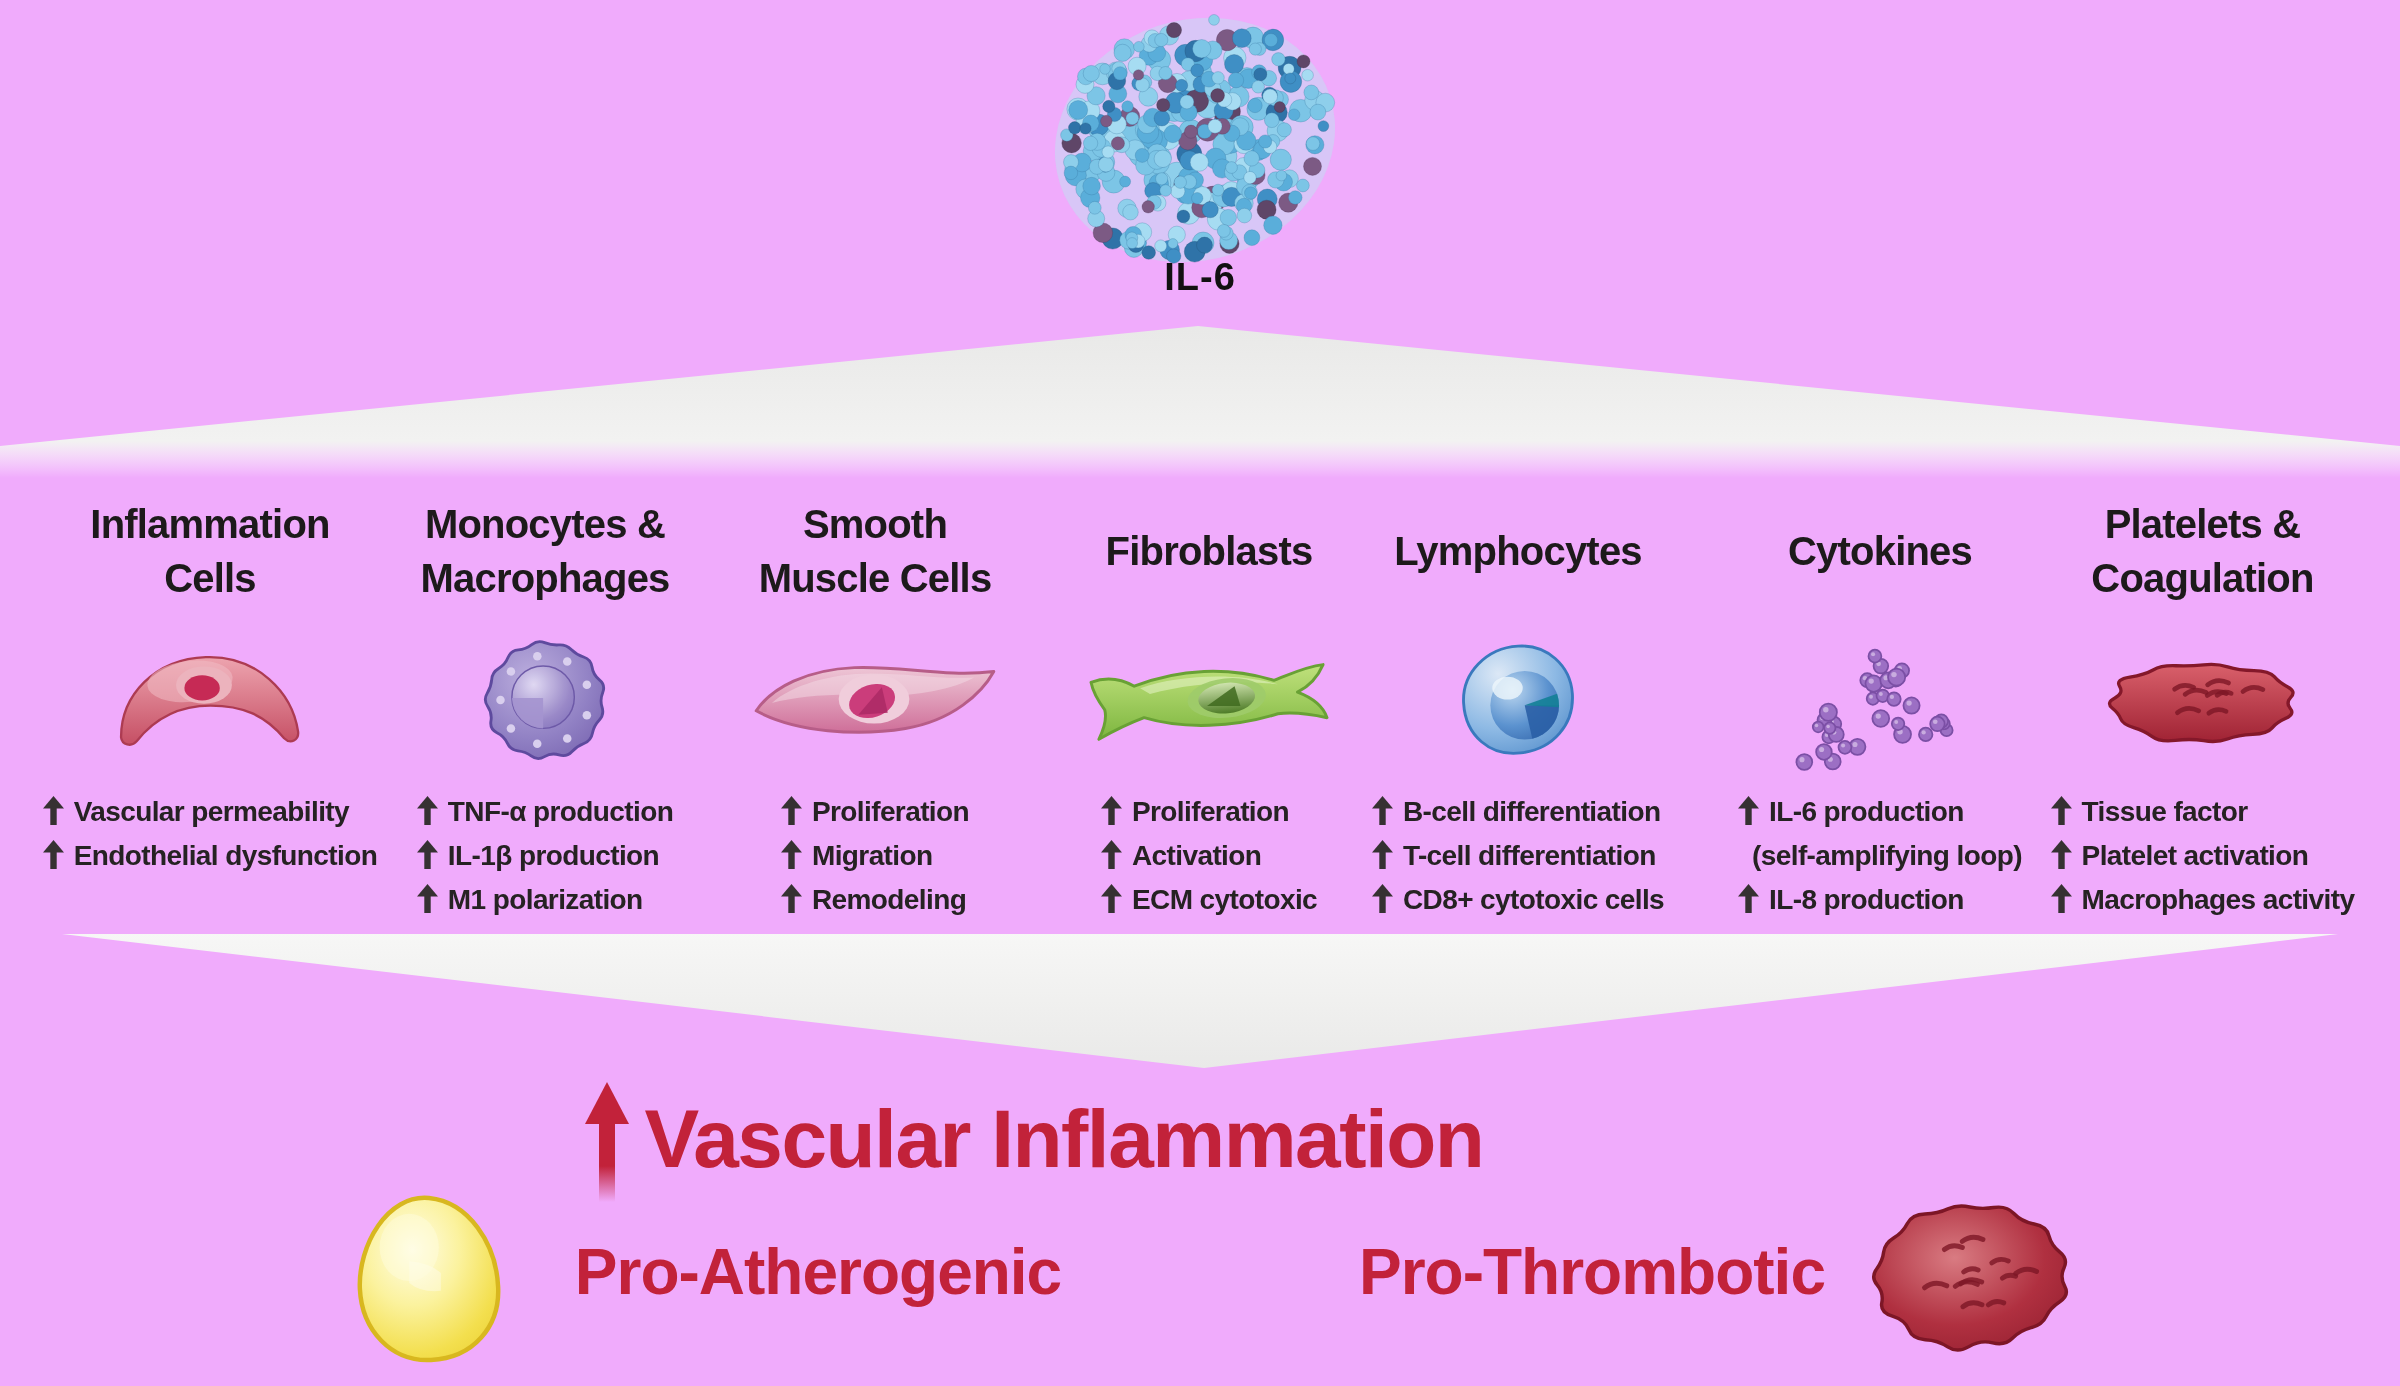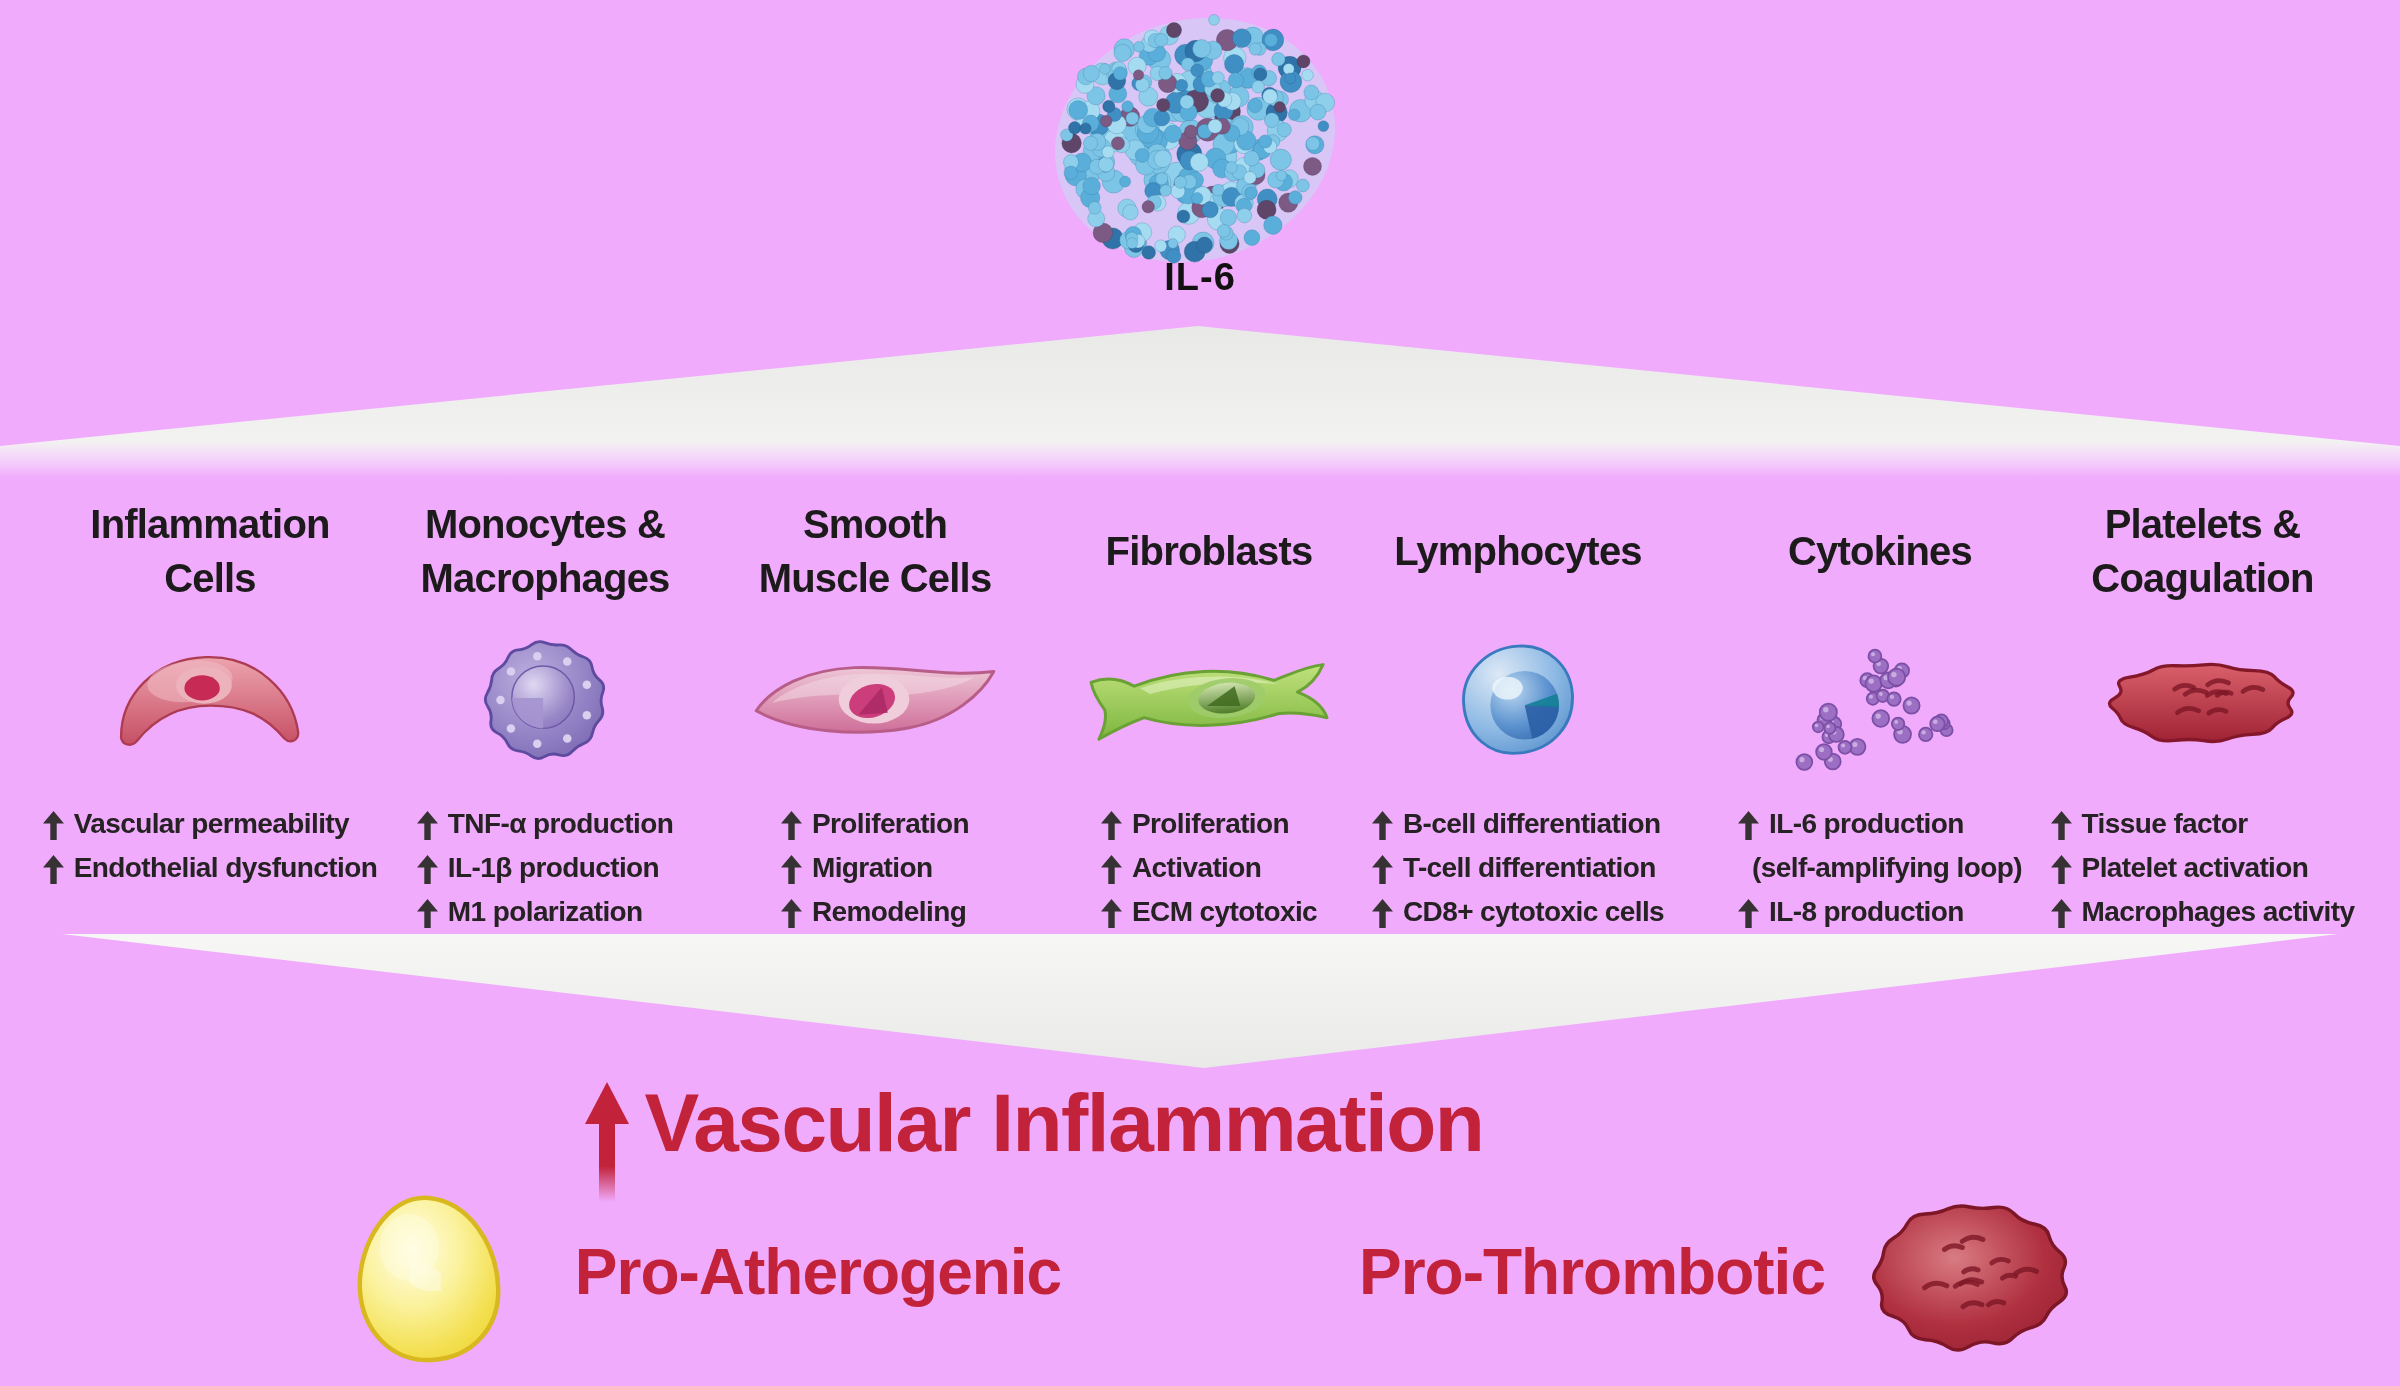--- a/index.html
+++ b/index.html
@@ -10,27 +10,27 @@
   .molecule{position:absolute;left:1040px;top:0;width:310px;height:285px;}
   .mol-label{position:absolute;top:256px;left:1040px;width:320px;text-align:center;
              font-size:38px;font-weight:bold;letter-spacing:1px;color:#121011;}
   
   .col{position:absolute;top:492px;text-align:center;}
   .col h2{margin:0;height:118px;display:flex;flex-direction:column;justify-content:center;
           font-size:40px;font-weight:bold;line-height:54px;letter-spacing:-0.8px;
           white-space:pre-line;color:#1d1a1b;}
   .icon-box{height:180px;display:flex;align-items:center;justify-content:center;}
   .col ul{list-style:none;margin:6px auto 0;padding:0;display:table;text-align:left;}
-  .col li{display:flex;align-items:flex-end;gap:10px;height:44px;font-size:28px;font-weight:bold;
+  .col li{display:flex;align-items:flex-start;gap:10px;height:44px;font-size:28px;font-weight:bold;
           letter-spacing:-0.6px;white-space:nowrap;color:#262223;}
   .col li.noarrow{padding-left:14px;}
   .bsvg{width:21px;height:29px;flex:0 0 21px;fill:#363132;}
   
   .headline{position:absolute;top:1082px;left:0;width:2068px;display:flex;justify-content:center;
-            align-items:flex-start;gap:16px;}
+            align-items:center;gap:16px;}
   .headline .txt{font-size:82px;font-weight:bold;letter-spacing:-1.5px;line-height:1;
                  color:#c2223a;padding-bottom:8px;}
   .sub{position:absolute;top:1240px;transform:translateX(-50%);white-space:nowrap;
        font-size:64px;font-weight:bold;letter-spacing:-1px;color:#c2223a;line-height:1;}
   .sub-left{left:818px;}
   .sub-right{left:1592px;}
   .lipid{position:absolute;left:350px;top:1192px;}
   .clot-big{position:absolute;left:1868px;top:1198px;}
 </style>
 </head>

